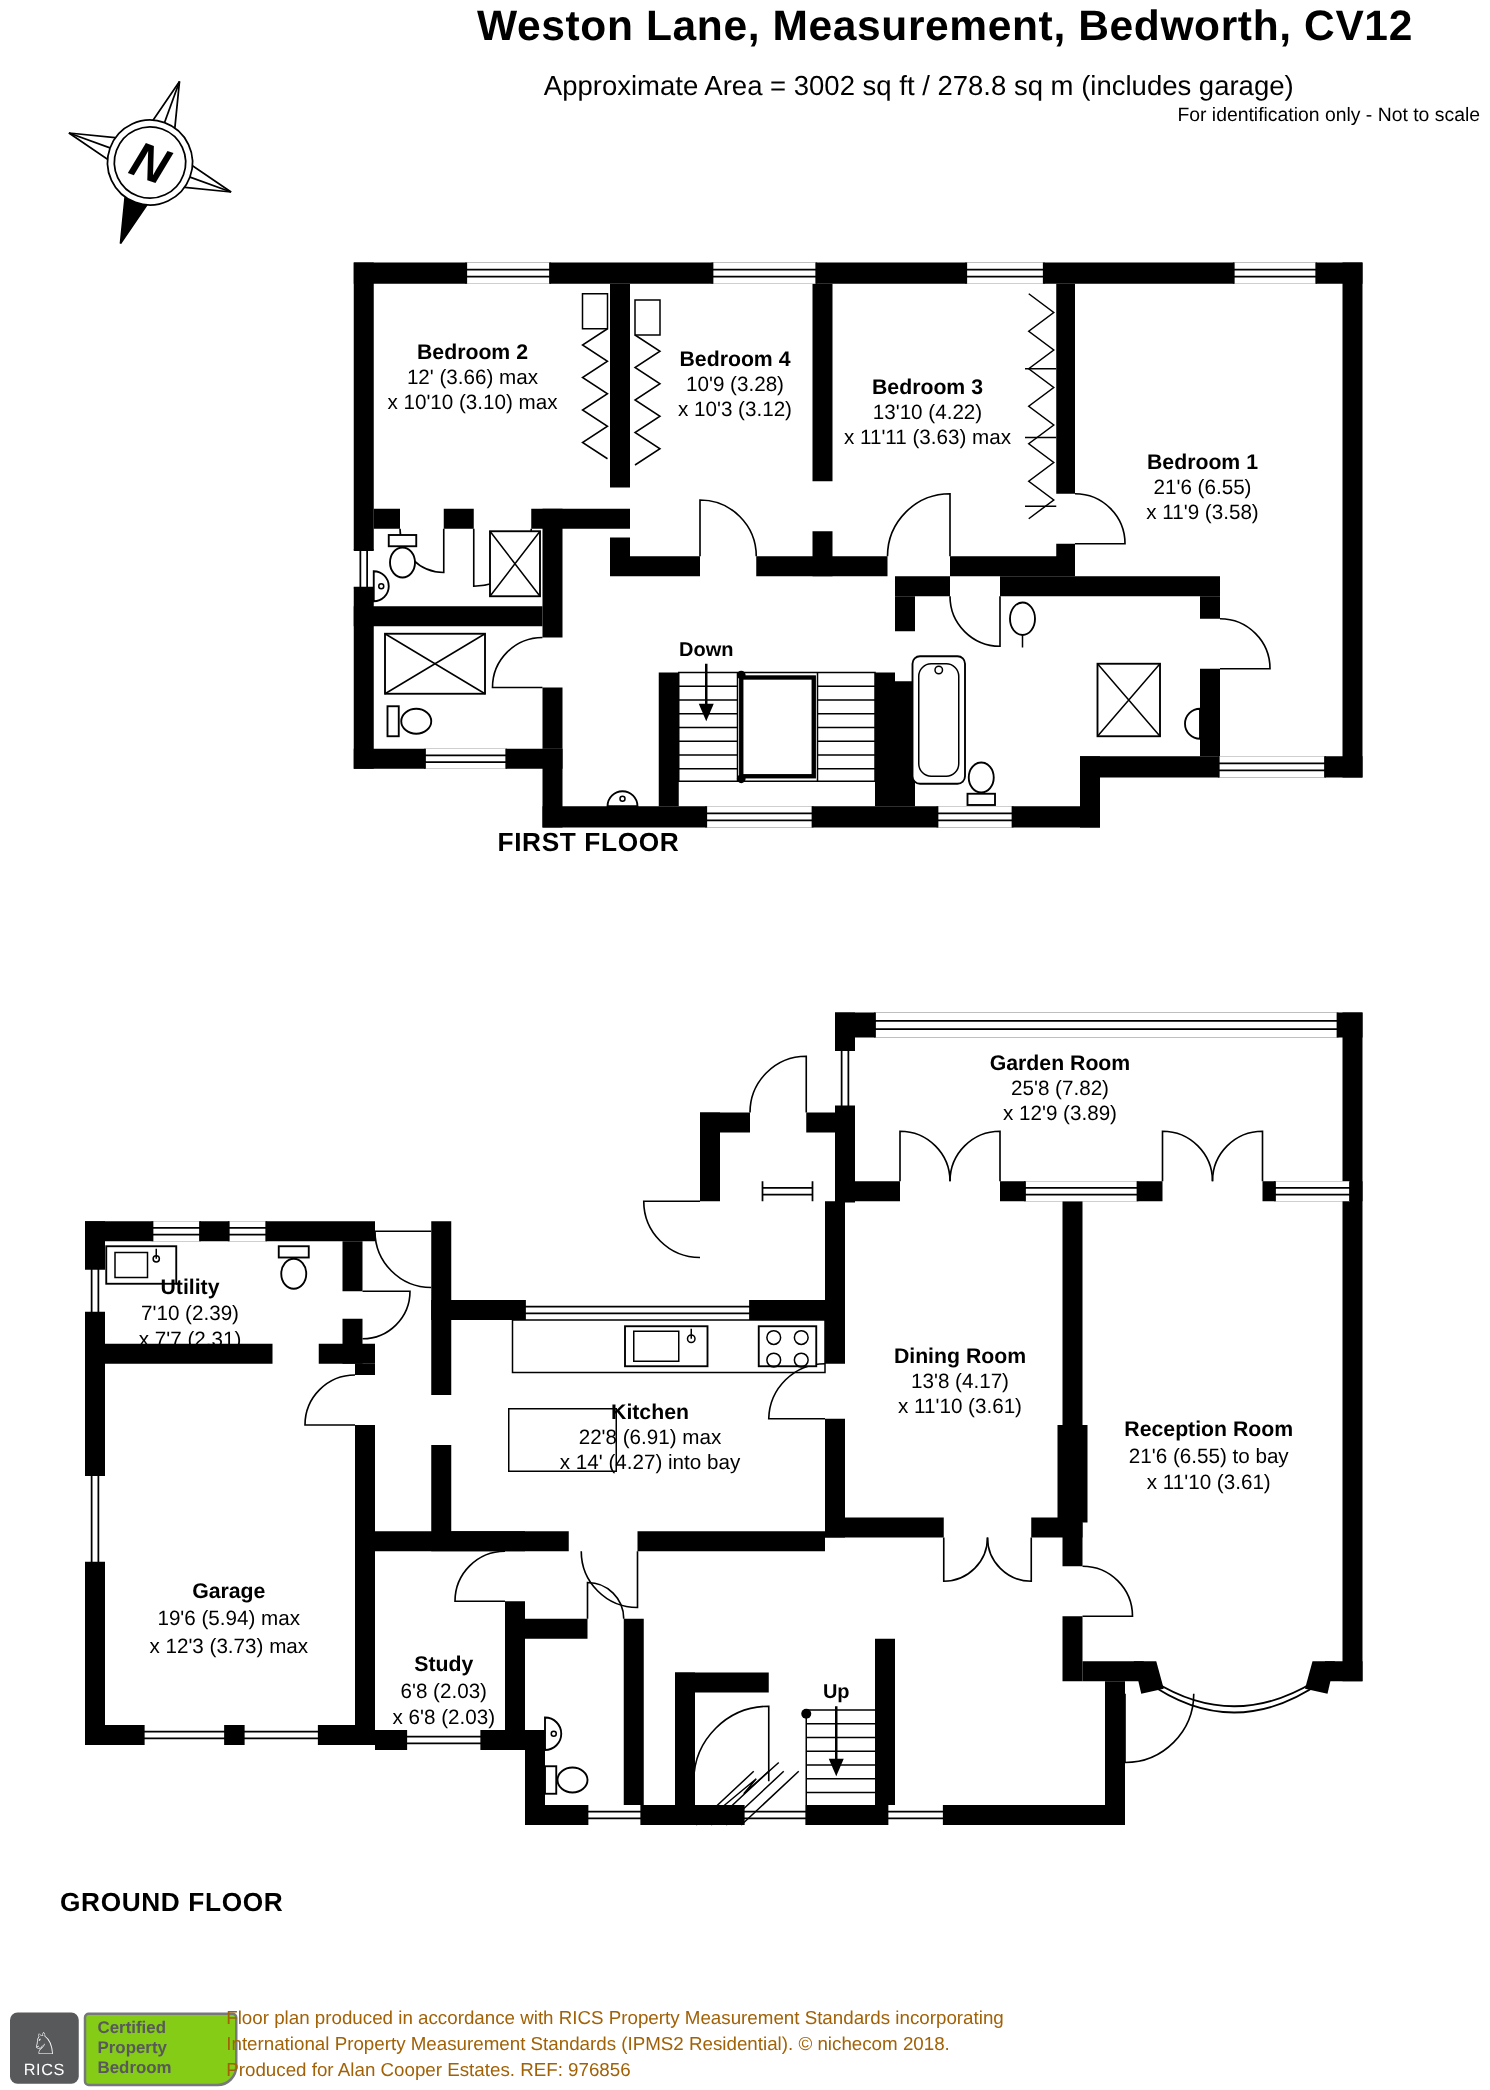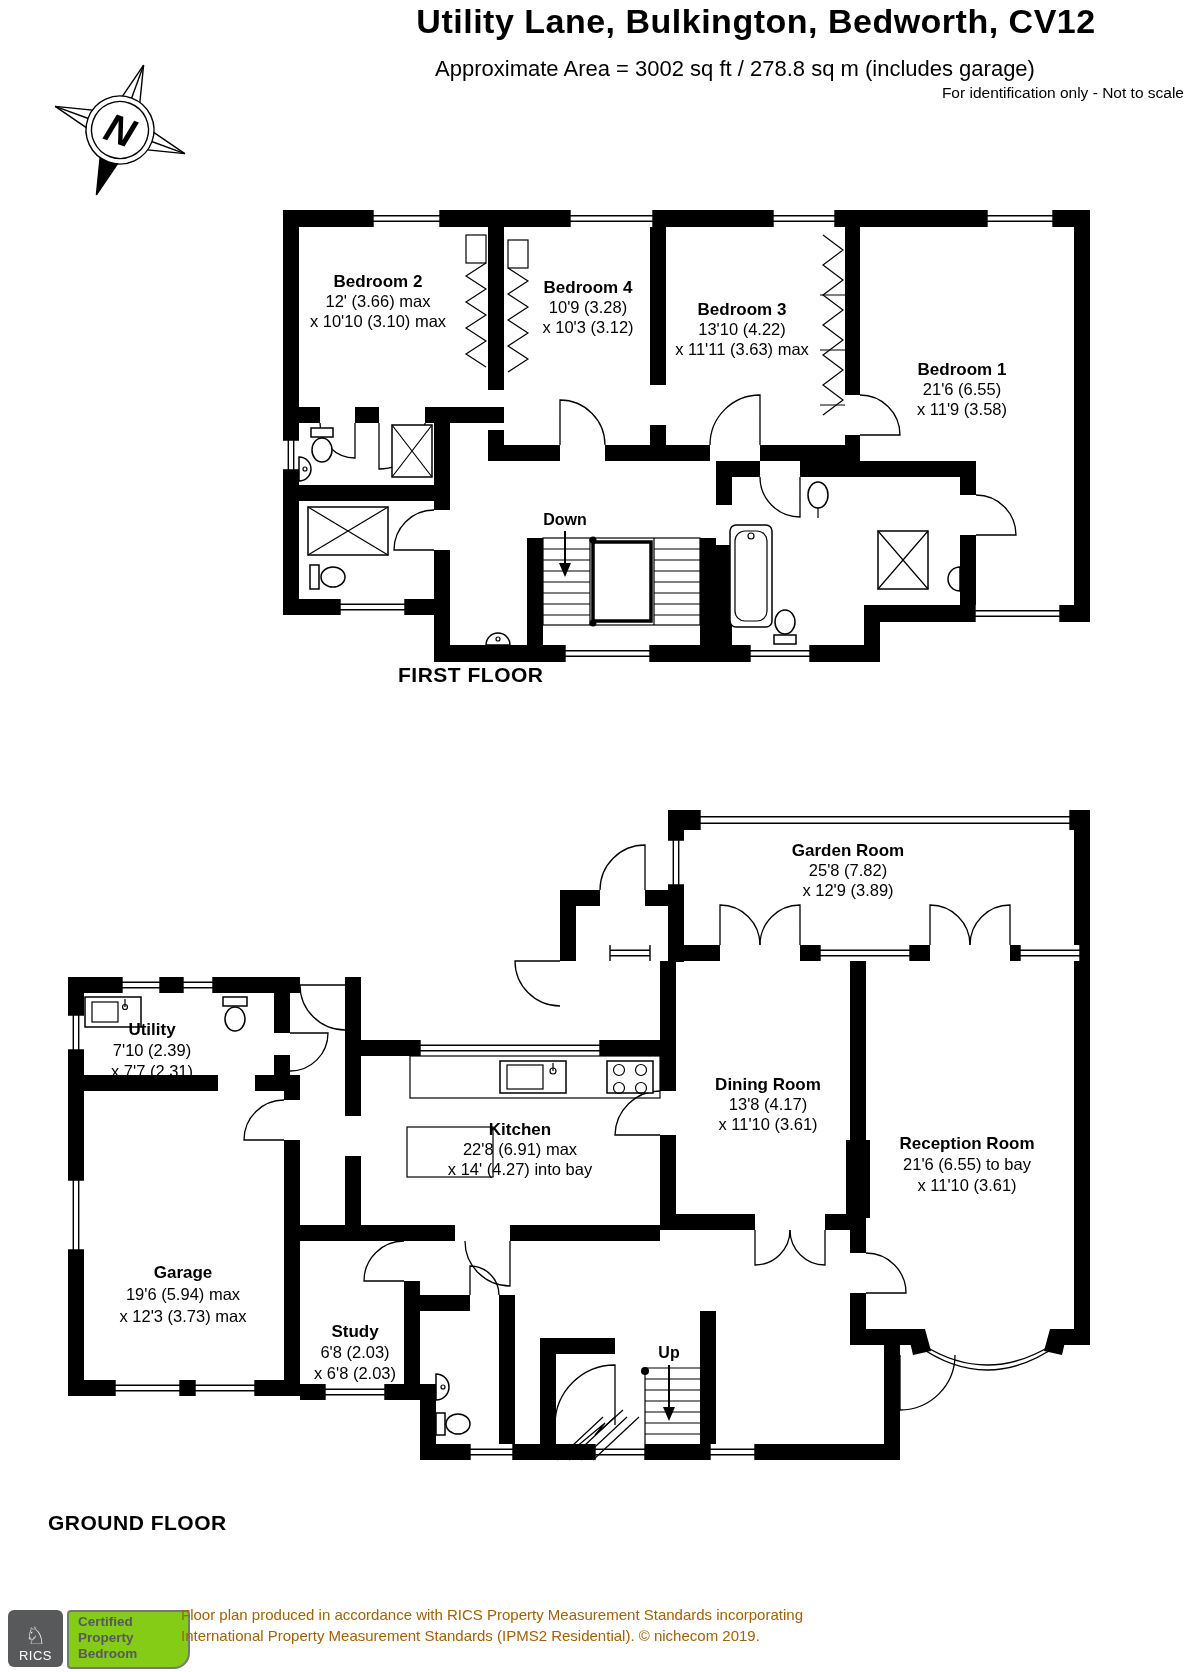--- a/index.html
+++ b/index.html
@@ -29,21 +29,21 @@
   .rics-box .rics-word{color:#fff;font-weight:normal;font-size:13px;letter-spacing:.5px;padding-bottom:4px;}
   .cert-box{top:1610px;left:67px;width:110px;height:53px;background:#84cc16;border:2px solid #77787a;
             border-radius:4px 4px 16px 4px;padding:2px 0 0 9px;
             font-size:13.5px;font-weight:bold;color:#58595b;line-height:16px;}
 </style>
 </head>
 <body>
 
 <div class="page">
 
-  <div class="abs title">Utility Lane, Bulkington, Bedworth, CV12</div>
+  <div class="abs title">Weston Lane, Measurement, Bedworth, CV12</div>
   <div class="abs subtitle">Approximate Area = 3002 sq ft / 278.8 sq m (includes garage)</div>
   <div class="abs disclaimer">For identification only - Not to scale</div>
 
   <svg class="abs" style="top:55px;left:45px;" width="150" height="150" viewBox="0 0 150 150">
     <g transform="rotate(20 75 75)" stroke="#000" stroke-width="1.4" fill="#fff">
       <polygon points="75,6 61,61 89,61"></polygon>
       <polygon points="144,75 89,61 89,89"></polygon>
       <polygon points="6,75 61,61 61,89"></polygon>
       <polygon points="75,144 61,89 89,89" fill="#000"></polygon>
       <line x1="75" y1="6" x2="75" y2="45"></line>
@@ -388,16 +388,17 @@
     <span class="lion">♘</span>
     <span class="rics-word">RICS</span>
   </div>
   <div class="abs cert-box">
     <div>Certified</div>
     <div>Property</div>
     <div>Bedroom</div>
   </div>
   <div class="abs footer-text">
     <div>Floor plan produced in accordance with RICS Property Measurement Standards incorporating</div>
-    <div>International Property Measurement Standards (IPMS2 Residential).   © nichecom 2019.</div>
+    <div>International Property Measurement Standards (IPMS2 Residential).   © nichecom 2018.</div>
+    <div>Produced for Alan Cooper Estates.   REF: 976856</div>
   </div>
 
 </div>
 
 </body></html>

